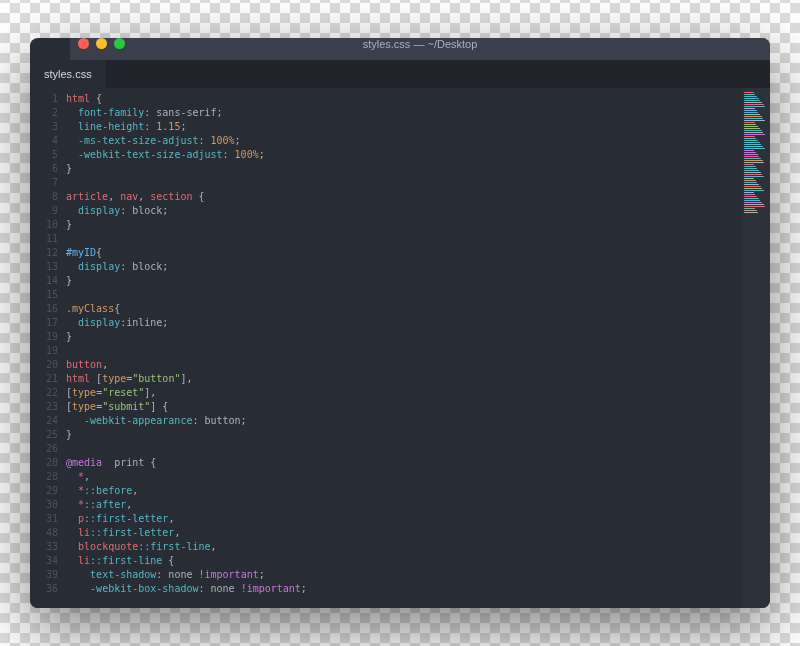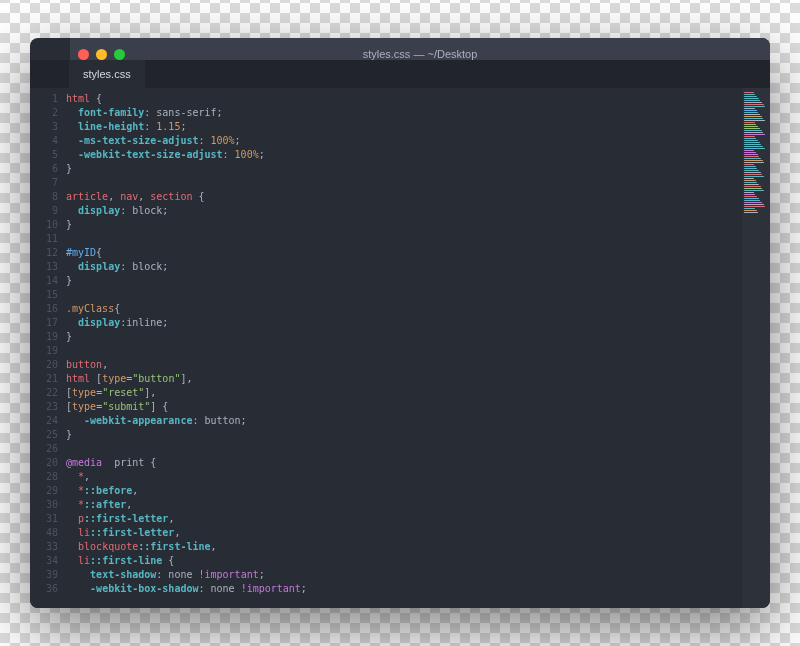--- a/index.html
+++ b/index.html
@@ -13,50 +13,50 @@
   width: 740px; height: 570px;
   background: #282c34;
   border-radius: 8px;
   box-shadow: 0 20px 60px rgba(0,0,0,0.5);
   display: flex; flex-direction: column;
   overflow: hidden;
 }
 .titlebar {
   height: 22px;
   background: #3a3f4b;
-  display: flex; align-items: flex-end;
+  display: flex; align-items: flex-start;
   padding: 0 8px;
   position: relative;
   margin-left: 40px;
 }
 .traffic { display: flex; gap: 7px; }
 .dot { width: 11px; height: 11px; border-radius: 50%; }
 .red { background: #ff5f56; } .yellow { background: #ffbd2e; } .green { background: #27c93f; }
 .title { position: absolute; left: 50%; transform: translateX(-50%); color: #abb2bf; font-size: 11px; font-family: -apple-system, sans-serif; }
-.tabbar { height: 28px; background: #21252b; display: flex; padding-left: 39px; }
+.tabbar { height: 28px; background: #21252b; display: flex; }
 .tab { padding: 0 14px; display: flex; align-items: center; color: #d7dae0; font-size: 11px; background: #282c34; font-family: -apple-system, sans-serif; }
 .editor { flex: 1; display: flex; overflow: hidden; }
 .gutter { width: 36px; background: #282c34; color: #4b5263; font-size: 10px; text-align: right; padding: 4px 8px 4px 0; line-height: 14px; user-select: none; }
 .code { flex: 1; padding: 4px 0; font-size: 10px; line-height: 14px; white-space: pre; color: #abb2bf; overflow: hidden; }
 .minimap { width: 28px; background: #2c313a; padding: 4px 2px; display: flex; flex-direction: column; gap: 1px; }
 .mm { height: 1px; border-radius: 0.5px; }
 .statusbar {
   height: 22px; background: #21252b; color: #9da5b4;
   display: flex; align-items: center; justify-content: space-between;
   padding: 0 10px; font-size: 10px; font-family: -apple-system, sans-serif;
 }
 .sb-left, .sb-right { display: flex; align-items: center; gap: 12px; }
 .file-icon { width: 12px; height: 12px; background: #ff5f56; clip-path: polygon(0 0, 70% 0, 100% 30%, 100% 100%, 0 100%); }
 .sb-dot { width: 6px; height: 6px; border-radius: 50%; background: #98c379; }
 
 
 .r { color: #e06c75; } 
 .o { color: #d19a66; } 
 .g { color: #98c379; } 
-.c { color: #56b6c2; font-weight: bold; } 
+.c { color: #56b6c2; } 
 .b { color: #61afef; } 
 .p { color: #c678dd; } 
 .w { color: #abb2bf; }
 .line { display: block; }
 </style>
 </head>
 <body>
 
 <div class="window">
   <div class="titlebar">

